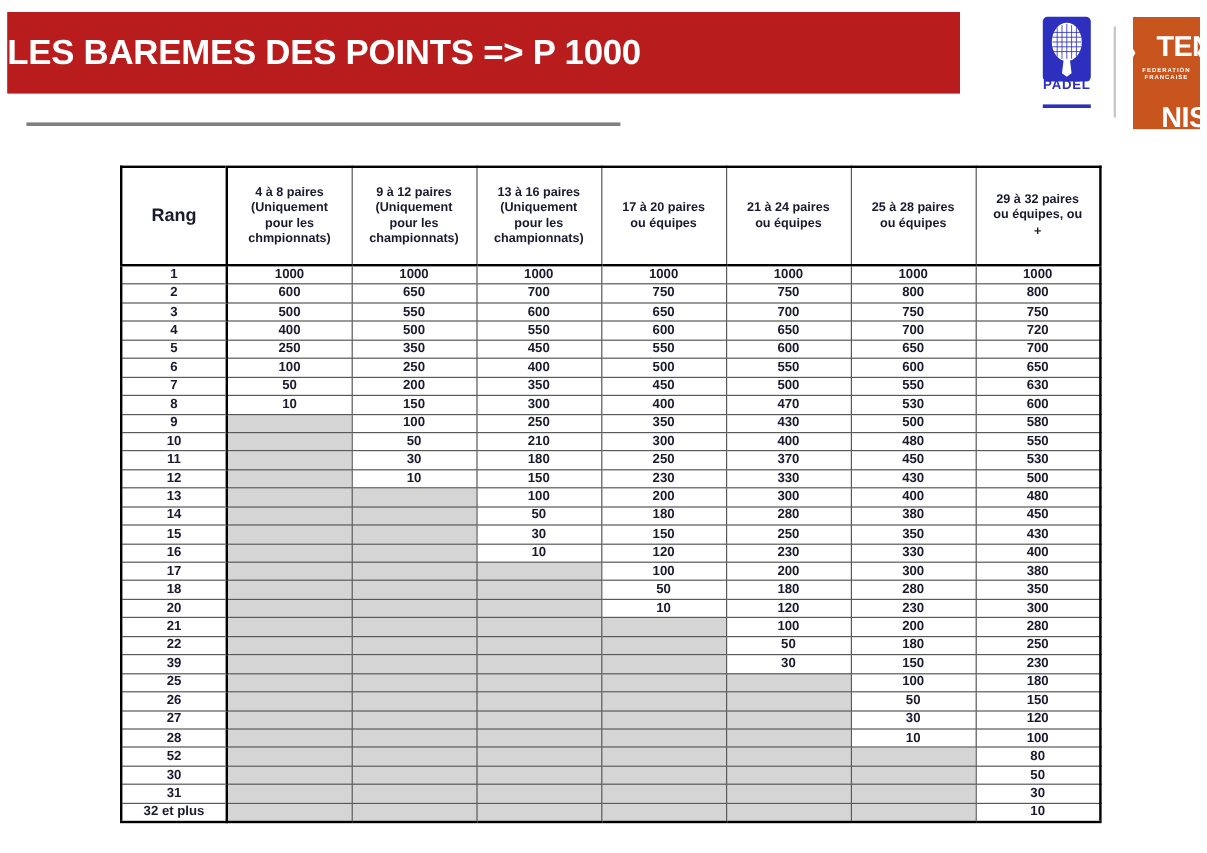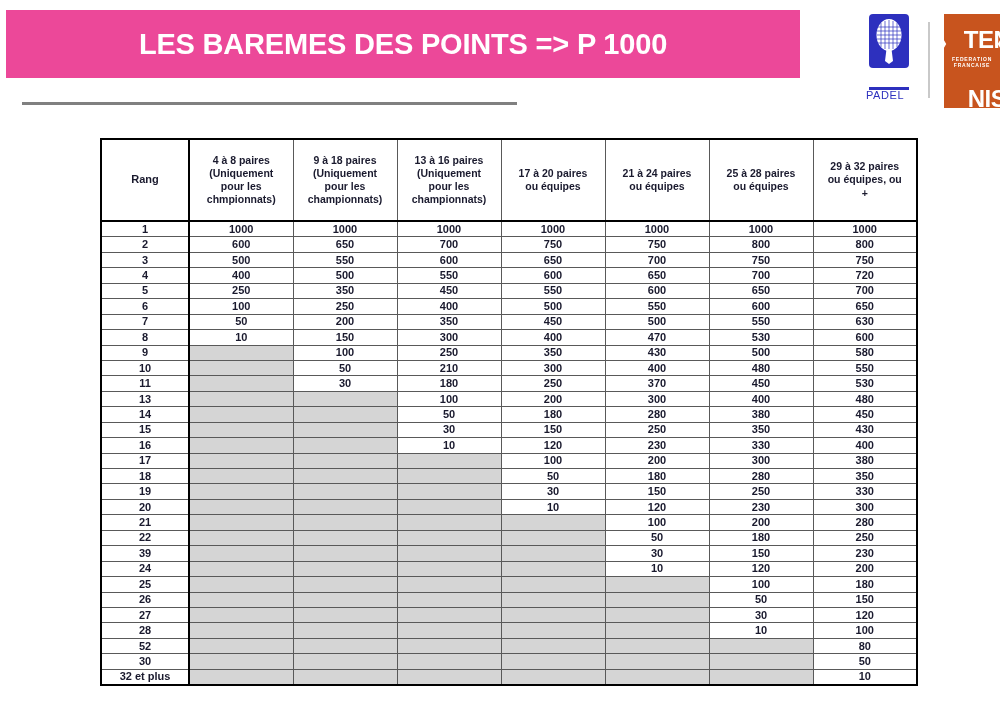--- a/index.html
+++ b/index.html
@@ -15,24 +15,23 @@
     overflow: hidden;
   }
 
   
   #banner {
     position: absolute;
     left: 6px;
     top: 10px;
     width: 794px;
     height: 68px;
-    background: #ec4899;
+    background: #b91c1c;
     display: flex;
     align-items: center;
-    justify-content: center;
   }
   #banner-title {
     color: #ffffff;
     font-family: "Liberation Sans", sans-serif;
     font-weight: bold;
     font-size: 29px;
     letter-spacing: -0.2px;
     white-space: nowrap;
   }
 
@@ -73,24 +72,25 @@
   #padel-racket {
     position: absolute;
     left: 3px;
     top: 0px;
     width: 40px;
     height: 54px;
   }
   #padel-label {
     position: absolute;
     left: 0px;
-    top: 75px;
+    top: 51px;
     width: 46px;
+    text-align: center;
     color: #2D30BE;
-    font-weight: normal;
+    font-weight: bold;
     font-size: 11px;
     letter-spacing: 0.6px;
   }
   #padel-underline {
     position: absolute;
     left: 3px;
     top: 73px;
     width: 40px;
     height: 3px;
     background: #2D30BE;
@@ -169,21 +169,21 @@
     background: #ffffff;
     padding: 0;
   }
   thead th {
     height: 76px;
     font-size: 10.5px;
     line-height: 1.25;
     border-bottom: 2px solid #000;
     padding: 2px 1px;
   }
-  thead th.rang-head { font-size: 11px; }
+  thead th.rang-head { font-size: 15px; }
   tbody td {
     height: 14.45px;
     font-size: 11px;
     line-height: 1;
   }
   td.empty { background: #D5D5D5; }
   col.c-rang { width: 88px; }
   col.c-data { width: 104px; }
   
   th.rang-head, td.rang-cell { border-right: 2px solid #000; }
@@ -245,21 +245,21 @@
         <col class="c-data">
       <col class="c-data">
         <col class="c-data">
         <col class="c-data">
         <col class="c-data">
     </colgroup>
     <thead>
       <tr>
           <th class="rang-head"><span>Rang</span></th>
           <th><span>4 à 8 paires</span><br><span>(Uniquement</span><br><span>pour les</span><br><span>chmpionnats)</span></th>
-          <th><span>9 à 18 paires</span><br><span>(Uniquement</span><br><span>pour les</span><br><span>championnats)</span></th>
+          <th><span>9 à 12 paires</span><br><span>(Uniquement</span><br><span>pour les</span><br><span>championnats)</span></th>
           <th><span>13 à 16 paires</span><br><span>(Uniquement</span><br><span>pour les</span><br><span>championnats)</span></th>
           <th><span>17 à 20 paires</span><br><span>ou équipes</span></th>
           <th><span>21 à 24 paires</span><br><span>ou équipes</span></th>
           <th><span>25 à 28 paires</span><br><span>ou équipes</span></th>
           <th><span>29 à 32 paires</span><br><span>ou équipes, ou</span><br><span>+</span></th>
         </tr>
     </thead>
     <tbody>
         <tr>
           <td class="rang-cell">1</td>
@@ -365,20 +365,30 @@
           <td class="rang-cell">11</td>
           <td class="empty"></td>
           <td>30</td>
           <td>180</td>
           <td>250</td>
           <td>370</td>
           <td>450</td>
           <td>530</td>
         </tr>
         <tr>
+          <td class="rang-cell">12</td>
+          <td class="empty"></td>
+          <td>10</td>
+          <td>150</td>
+          <td>230</td>
+          <td>330</td>
+          <td>430</td>
+          <td>500</td>
+        </tr>
+        <tr>
           <td class="rang-cell">13</td>
           <td class="empty"></td>
           <td class="empty"></td>
           <td>100</td>
           <td>200</td>
           <td>300</td>
           <td>400</td>
           <td>480</td>
         </tr>
         <tr>
@@ -425,30 +435,20 @@
           <td class="rang-cell">18</td>
           <td class="empty"></td>
           <td class="empty"></td>
           <td class="empty"></td>
           <td>50</td>
           <td>180</td>
           <td>280</td>
           <td>350</td>
         </tr>
         <tr>
-          <td class="rang-cell">19</td>
-          <td class="empty"></td>
-          <td class="empty"></td>
-          <td class="empty"></td>
-          <td>30</td>
-          <td>150</td>
-          <td>250</td>
-          <td>330</td>
-        </tr>
-        <tr>
           <td class="rang-cell">20</td>
           <td class="empty"></td>
           <td class="empty"></td>
           <td class="empty"></td>
           <td>10</td>
           <td>120</td>
           <td>230</td>
           <td>300</td>
         </tr>
         <tr>
@@ -475,30 +475,20 @@
           <td class="rang-cell">39</td>
           <td class="empty"></td>
           <td class="empty"></td>
           <td class="empty"></td>
           <td class="empty"></td>
           <td>30</td>
           <td>150</td>
           <td>230</td>
         </tr>
         <tr>
-          <td class="rang-cell">24</td>
-          <td class="empty"></td>
-          <td class="empty"></td>
-          <td class="empty"></td>
-          <td class="empty"></td>
-          <td>10</td>
-          <td>120</td>
-          <td>200</td>
-        </tr>
-        <tr>
           <td class="rang-cell">25</td>
           <td class="empty"></td>
           <td class="empty"></td>
           <td class="empty"></td>
           <td class="empty"></td>
           <td class="empty"></td>
           <td>100</td>
           <td>180</td>
         </tr>
         <tr>
@@ -543,20 +533,30 @@
         </tr>
         <tr>
           <td class="rang-cell">30</td>
           <td class="empty"></td>
           <td class="empty"></td>
           <td class="empty"></td>
           <td class="empty"></td>
           <td class="empty"></td>
           <td class="empty"></td>
           <td>50</td>
+        </tr>
+        <tr>
+          <td class="rang-cell">31</td>
+          <td class="empty"></td>
+          <td class="empty"></td>
+          <td class="empty"></td>
+          <td class="empty"></td>
+          <td class="empty"></td>
+          <td class="empty"></td>
+          <td>30</td>
         </tr>
         <tr>
           <td class="rang-cell">32 et plus</td>
           <td class="empty"></td>
           <td class="empty"></td>
           <td class="empty"></td>
           <td class="empty"></td>
           <td class="empty"></td>
           <td class="empty"></td>
           <td>10</td>

